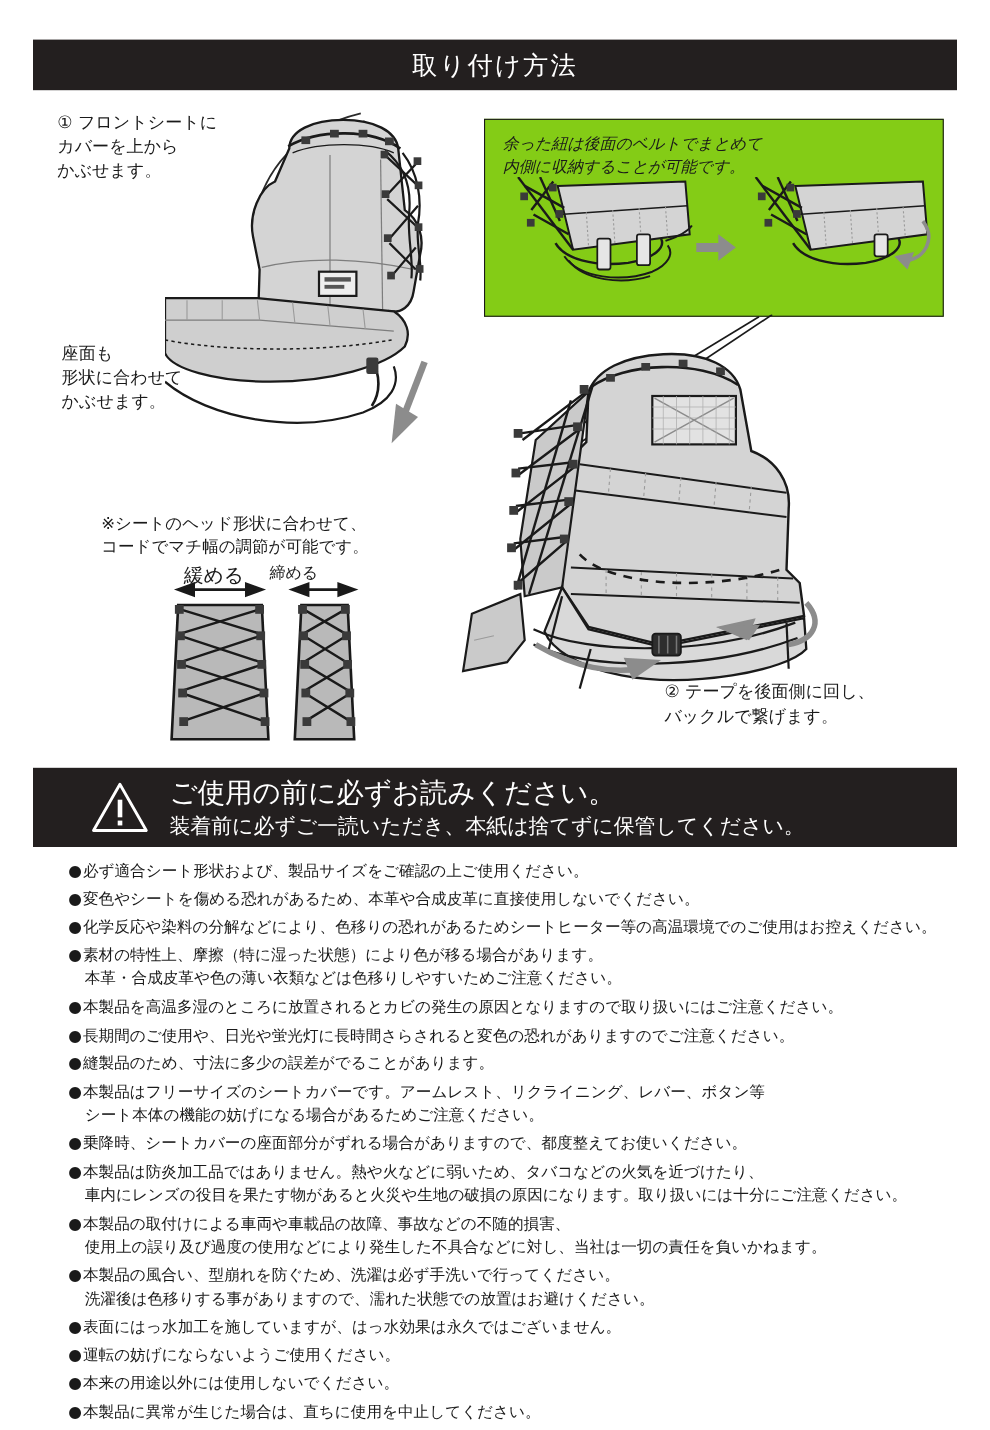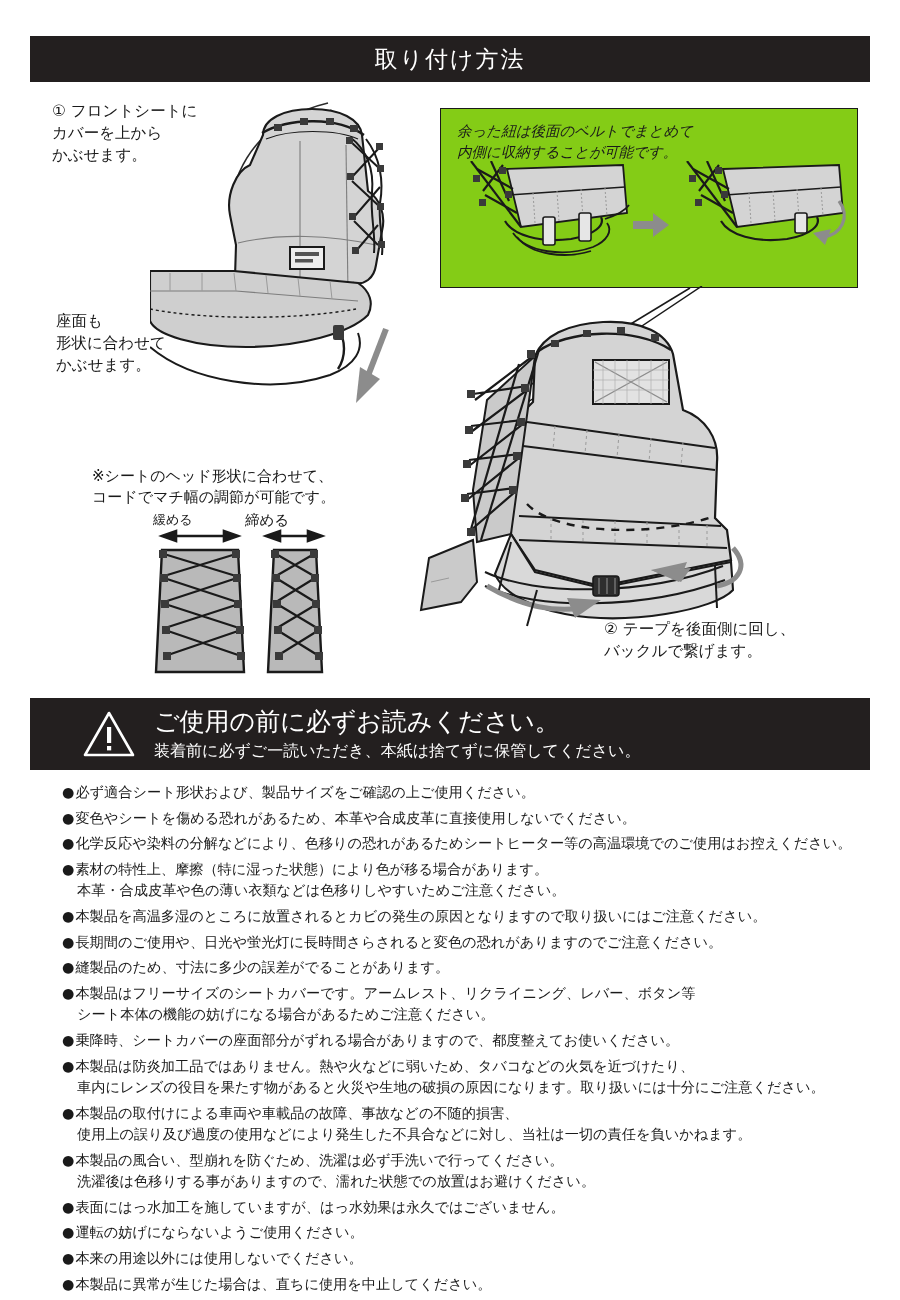--- a/index.html
+++ b/index.html
@@ -22,21 +22,21 @@
   .header-banner .title {
     color: #ffffff; font-size: 23px; letter-spacing: 2px; font-weight: 400;
   }
 
   
   .txt { position: absolute; font-size: 15.5px; line-height: 1.42; white-space: pre-line; }
   .txt-step1  { left: 52px;  top: 100px; }
   .txt-seat   { left: 56px;  top: 310px; }
   .txt-cord   { left: 92px;  top: 466px; font-size: 15px; }
   .txt-step2  { left: 604px; top: 618px; }
-  .lbl-loose  { position: absolute; left: 153px; top: 511px; font-size: 13px; }
+  .lbl-loose  { position: absolute; left: 167px; top: 511px; font-size: 18px; }
   .lbl-tight  { position: absolute; left: 245px; top: 511px; font-size: 14.5px; }
 
   
   .note-box {
     position: absolute; left: 440px; top: 108px;
     width: 418px; height: 180px;
     border: 1.6px solid #1a1a1a; background: #84cc16; font-style: italic;
   }
   .note-box .note-text {
     position: absolute; left: 16px; top: 12px;
@@ -46,21 +46,21 @@
   
   .warn-banner {
     position: absolute; left: 30px; top: 698px;
     width: 840px; height: 72px;
     background: #231f1f;
     display: flex; align-items: center;
   }
   .warn-icon { margin-left: 52px; margin-right: 18px; flex: 0 0 auto; }
   .warn-texts { color: #fff; }
   .warn-title { font-size: 25px; line-height: 1.25; }
-  .warn-sub   { font-size: 16px; line-height: 1.3; margin-top: 3px; }
+  .warn-sub   { font-size: 19px; line-height: 1.3; margin-top: 3px; }
 
   
   .notice-list {
     position: absolute; left: 62px; top: 782px;
     width: 800px;
   }
   .notice-item { font-size: 14.2px; line-height: 1.5; margin-bottom: 4.4px; display: block; }
   .notice-item .bullet { margin-right: 1px; }
   .notice-item .line2 { display: block; margin-left: 15px; }
 

